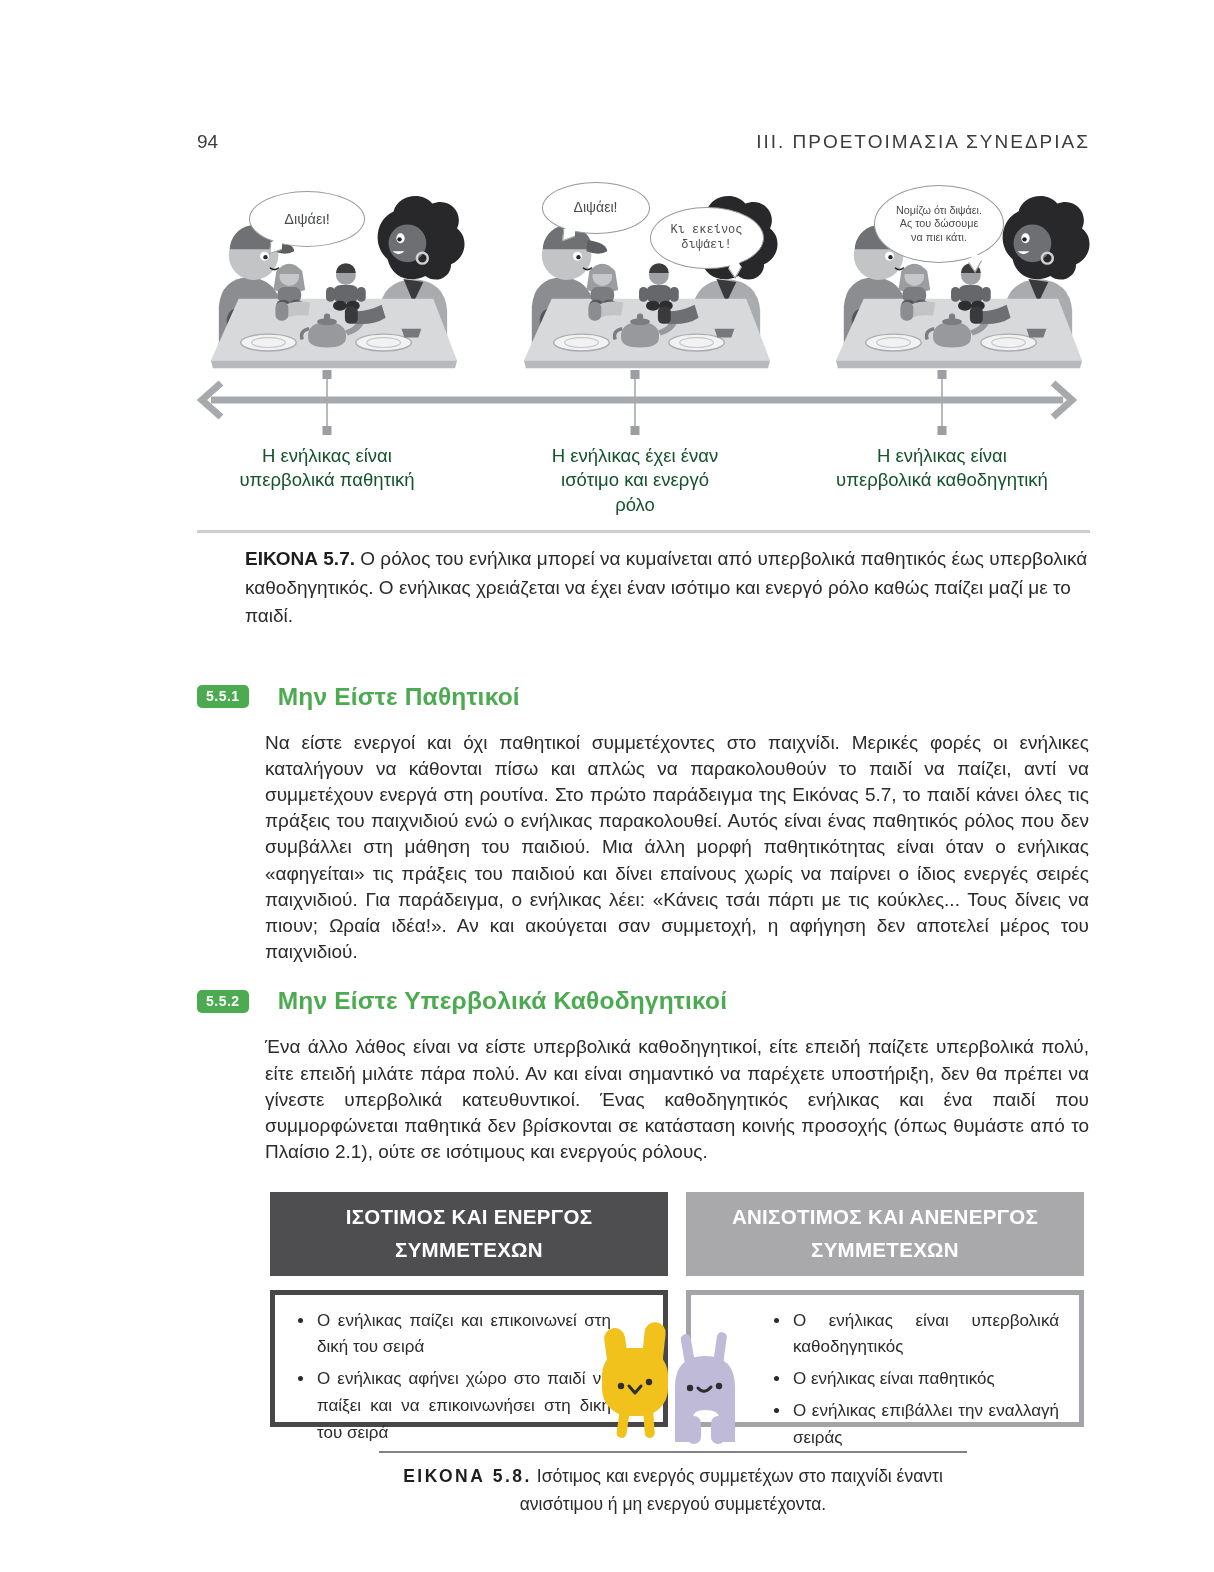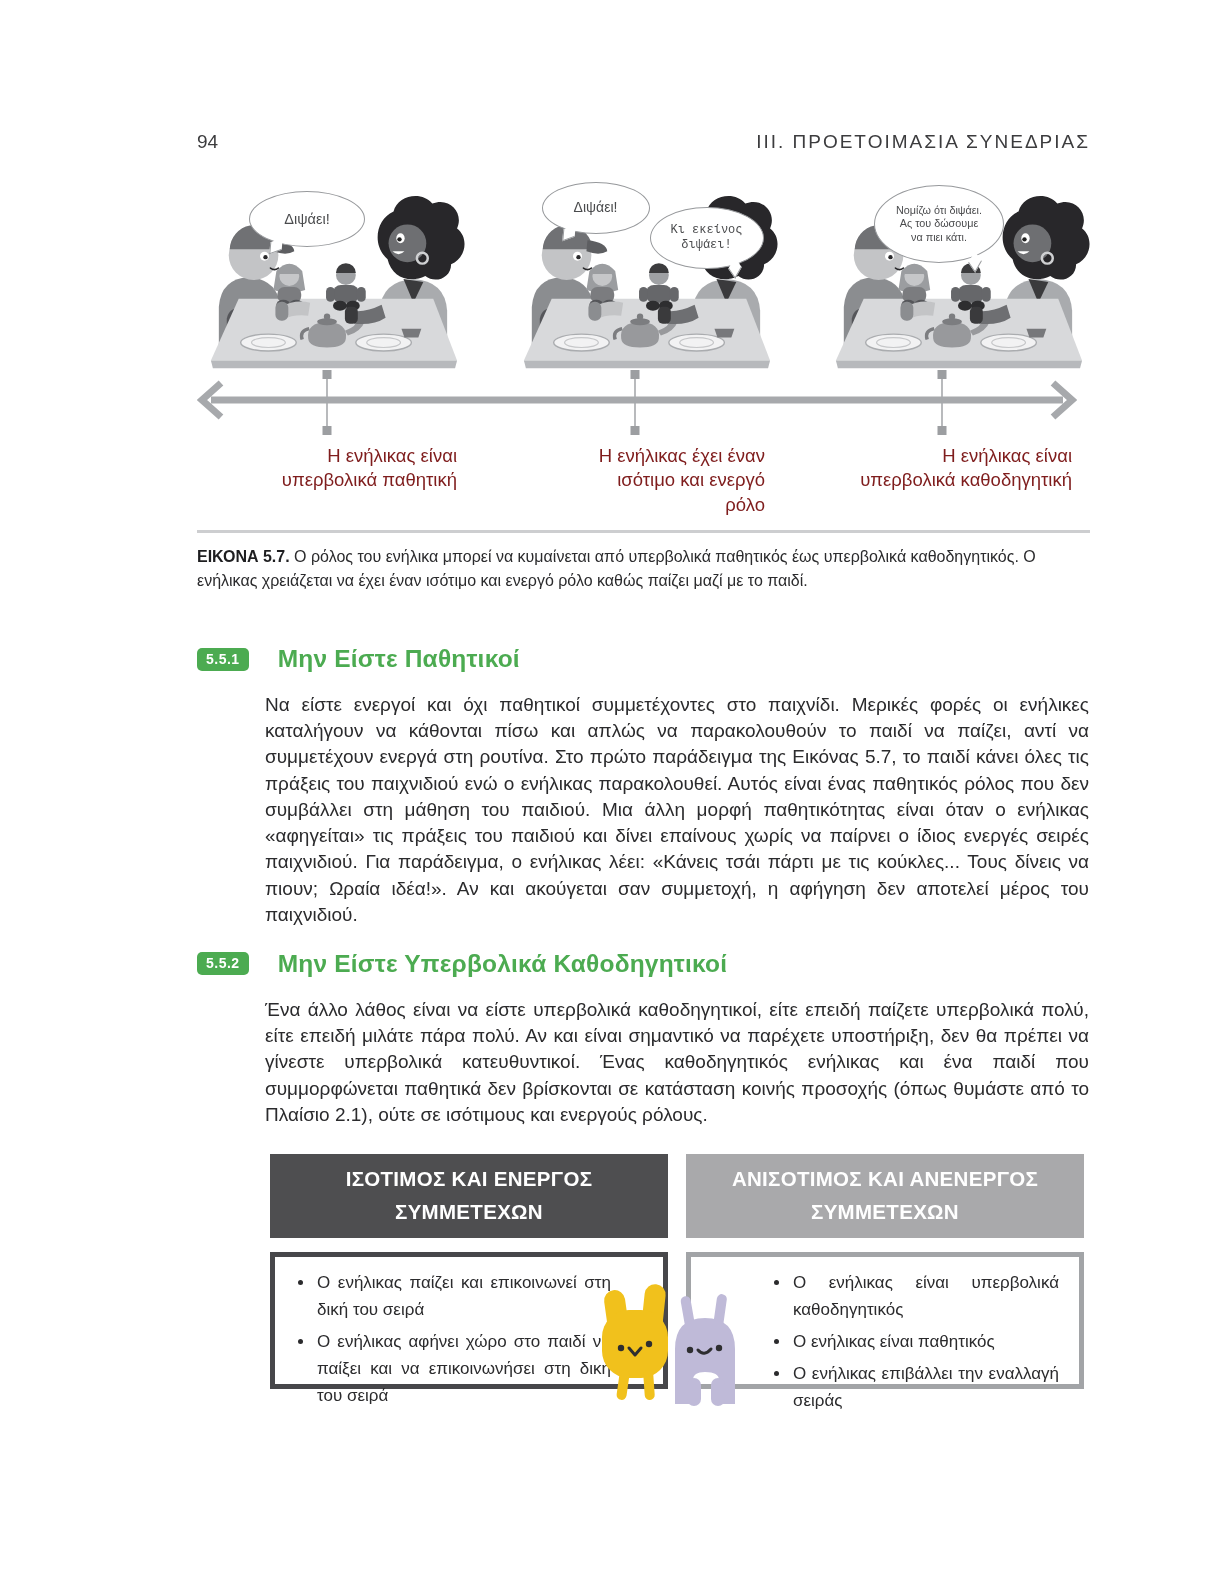--- a/index.html
+++ b/index.html
@@ -34,27 +34,27 @@
 
   .s1-child { left:52px; top:12px; width:114px; height:54px; font-size:14.5px; }
   .s2-child { left:32px; top:3px;  width:106px; height:50px; font-size:14px; }
   .s2-adult { left:140px; top:28px; width:112px; height:60px; font-size:12px;font-family:Liberation Mono, monospace; }
   .s3-adult { left:52px; top:6px;  width:128px; height:76px; font-size:10.8px; }
 
   
   .spectrum { margin-top:-14px; position:relative; z-index:2; }
   .labels { position:relative; height:78px; margin-top:2px; }
   .spec-label {
-    position:absolute; transform:translateX(-50%); text-align:right;
-    font-size:18.5px; line-height:1.32; color:#7f1d1d; width:260px;
+    position:absolute; transform:translateX(-50%); text-align:center;
+    font-size:18.5px; line-height:1.32; color:#14532d; width:260px;
   }
   .l1 { left:130px; } .l2 { left:438px; } .l3 { left:745px; }
 
   .fig57-rule { margin:8px 0 0 0; border:none; border-top:3px solid #cdced0; }
-  .fig-caption { margin-top:12px; font-size:16px; line-height:1.5; color:#2b2b2d; }
+  .fig-caption { margin-top:12px; font-size:19px; line-height:1.5; color:#2b2b2d;margin-left:48px; }
   .fig-caption b { color:#1e1e20; }
 
   
   .section { margin-top:40px; }
   .section + .section { margin-top:10px; }
   .sec-head { display:flex; align-items:center; gap:17px; }
   .badge {
     background:#4cab51; color:#fff; font-weight:bold; font-size:14px;
     padding:3px 9px 4px 9px; border-radius:5px; letter-spacing:0.5px;
   }
@@ -281,15 +281,18 @@
           <path d="M6 55 Q6 24 36 24 Q66 24 66 55 L66 110 L50 110 L50 86 Q50 78 36 78 Q24 78 24 86 L24 110 L6 110 Z"></path>
           <rect x="18" y="84" width="14" height="28" rx="7"></rect>
           <rect x="42" y="84" width="14" height="28" rx="7"></rect>
         </g>
         <circle cx="21" cy="56" r="3.2" fill="#2e2e30"></circle>
         <circle cx="50" cy="54" r="3.2" fill="#2e2e30"></circle>
         <path d="M29 56 Q35 63 42 55" fill="none" stroke="#2e2e30" stroke-width="3" stroke-linecap="round"></path>
       </svg>
     </div>
 
+    <div class="fig58-caption">
+      <span class="cap-label">ΕΙΚΟΝΑ 5.8.</span><span> Ισότιμος και ενεργός συμμετέχων στο παιχνίδι έναντι ανισότιμου ή μη ενεργού συμμετέχοντα.</span>
+    </div>
 
   </div>
 </div>
 
 </body></html>

